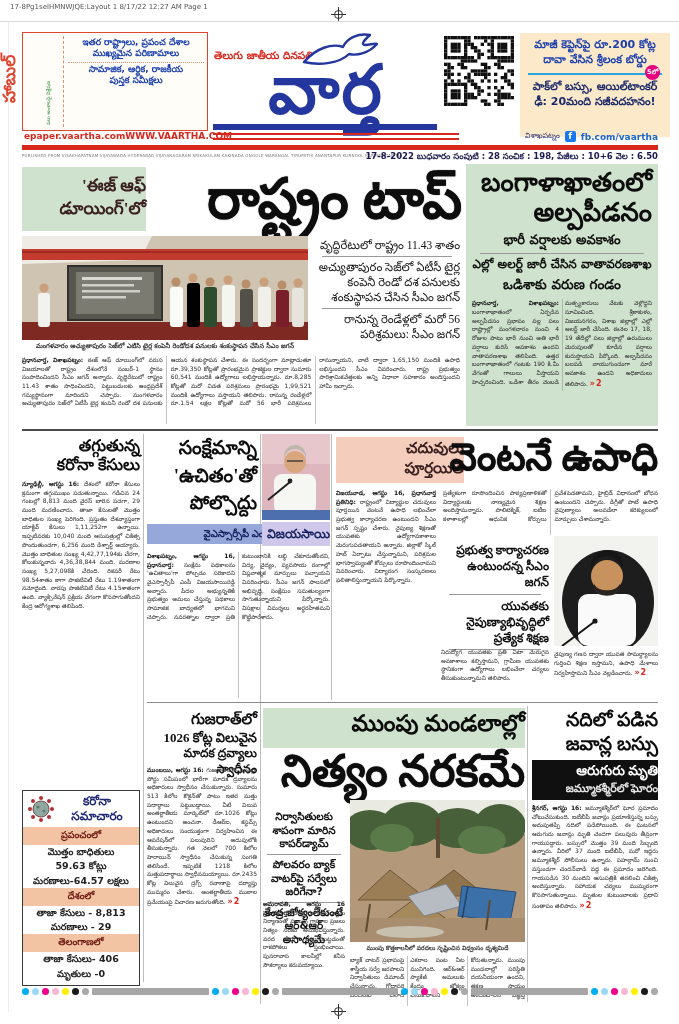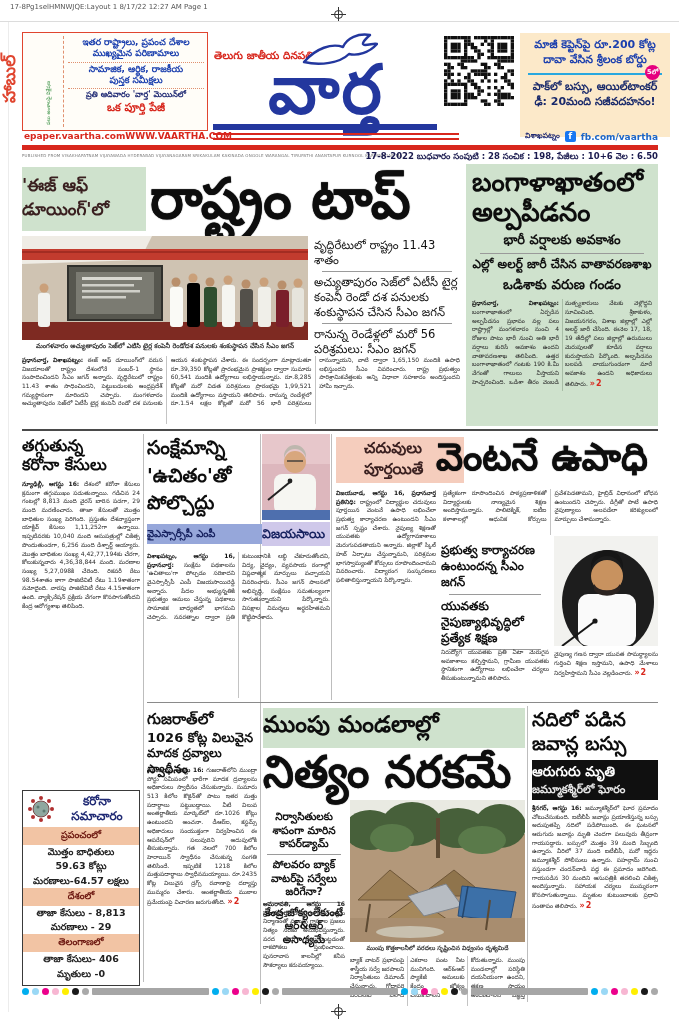--- a/index.html
+++ b/index.html
@@ -1,19 +1,19 @@
 <!DOCTYPE html>
 <html><head>
 <meta charset="utf-8">
 <style>
   html,body{margin:0;padding:0;background:#f5f5f3;}
   .page{position:relative;width:679px;height:1024px;background:#ffffff;
         font-family:"DejaVu Sans","Liberation Sans",sans-serif;overflow:hidden;color:#1a1a1a;}
   .abs{position:absolute;}
-  .ctr{text-align:left;}
+  .ctr{text-align:right;font-family:Liberation Serif, serif;}
   .body-txt{font-size:6px;line-height:1.45;color:#2b2b2b;overflow:hidden;text-align:justify;}
   .body-txt b{color:#111;}
   .jump{color:#d8271d;font-weight:bold;font-size:8px;white-space:nowrap;}
   .jump::before{content:"»";margin-right:1px;}
   .rule-h{background:#666;height:1px;}
   .rule-v{background:#bdbdbd;width:1px;}
   .sep{border-top:1px solid #9a9a9a;margin:3px 8px;}
   
   .promo{border:1.5px solid #e0452f;background:#fffdf8;}
   .promo .vert{position:absolute;left:-4px;top:10px;width:40px;height:80px;
@@ -65,24 +65,20 @@
     <div class="vert">హాబుల్</div>
     <div class="vert2">పలు అంశాలపై విశ్లేషణ</div>
     <div class="content">
       <div class="g">
         <div class="blue-ln">ఇతర రాష్ట్రాలు, ప్రపంచ దేశాల</div>
         <div class="blue-ln">ముఖ్యమైన పరిణామాలు</div>
       </div>
       <div class="g">
         <div class="blue-ln">సామాజిక, ఆర్థిక, రాజకీయ</div>
         <div class="blue-ln">పుస్తక సమీక్షలు</div>
-      </div>
-      <div class="g">
-        <div class="navy-ln">ప్రతి ఆదివారం 'వార్త' మెయిన్‌లో</div>
-        <div class="red-ln">ఒక పూర్తి పేజీ</div>
       </div>
     </div>
   </div>
   <div class="abs" style="left:24px;top:131px;width:184px;display:flex;justify-content:space-between;">
     <span style="color:#d8271d;font-weight:bold;font-size:9px;">epaper.vaartha.com</span>
     <span style="color:#d8271d;font-weight:bold;font-size:9px;">WWW.VAARTHA.COM</span>
   </div>
 
   <div class="abs" style="left:214px;top:49px;width:118px;color:#d8271d;font-weight:bold;font-size:10.5px;">తెలుగు జాతీయ దినపత్రిక</div>
   <svg class="abs" style="left:300px;top:30px;" width="78" height="42" viewBox="0 0 78 42">
@@ -323,21 +319,21 @@
 
   <div class="abs trbox" style="left:520px;top:33px;width:138px;height:94px;">
     <div class="h1">మాజీ కెప్టెన్‌పై రూ.200 కోట్ల దావా వేసిన శ్రీలంక బోర్డు</div>
     <div style="position:relative;margin:5px 2px 4px;">
       <div style="height:2px;background:#29a8df;"></div>
       <div class="badge">5లో</div>
     </div>
     <div class="h2">పాక్‌లో బస్సు, ఆయిల్‌టాంకర్ ఢీ: 20మంది సజీవదహనం!</div>
   </div>
   <div class="abs" style="left:520px;top:131px;width:138px;display:flex;justify-content:flex-end;align-items:center;gap:5px;">
-    <span style="color:#202a74;font-weight:bold;font-size:7.5px;">విశాఖపట్నం</span>
+    <span style="color:#202a74;font-weight:normal;font-size:7.5px;">విశాఖపట్నం</span>
     <span style="width:11px;height:11px;background:#1877f2;border-radius:2px;color:#fff;font-weight:bold;font-size:9px;line-height:11px;text-align:center;display:inline-block;">f</span>
     <span style="color:#1b66c9;font-weight:bold;font-size:9px;">fb.com/vaartha</span>
   </div>
 
   <div class="abs" style="left:22px;top:145px;width:636px;height:4.5px;background:#d8271d;"></div>
   <div class="abs" style="left:22px;top:153px;width:380px;font-size:4px;color:#777;letter-spacing:.2px;white-space:nowrap;overflow:hidden;">PUBLISHED FROM VISAKHAPATNAM  VIJAYAWADA  HYDERABAD  VIJAYANAGARAM  SRIKAKULAM  KAKINADA  ONGOLE  WARANGAL  TIRUPATHI  ANANTAPUR  KURNOOL  KARIMNAGAR  MAHABUBNAGAR  KHAMMAM  NELLORE  NALGONDA  GUNTUR  TADEPALLIGUDEM  CHIRALA  ELURU</div>
   <div class="abs" style="left:330px;top:151px;width:328px;text-align:right;font-size:8.5px;font-weight:bold;color:#1a1a4e;">17-8-2022 బుధవారం సంపుటి : 28 సంచిక : 198, పేజీలు : 10+6 వెల : 6.50</div>
 
   <div class="abs greenbox ctr" style="left:22px;top:167px;width:124px;height:64px;display:flex;flex-direction:column;justify-content:center;">
     <div style="font-size:17px;font-weight:bold;color:#3a2020;">'ఈజ్ ఆఫ్</div>

